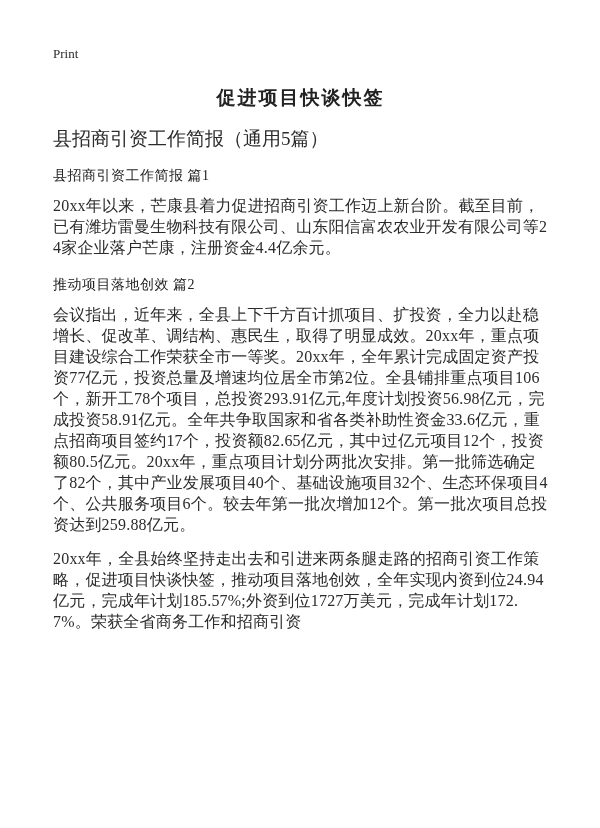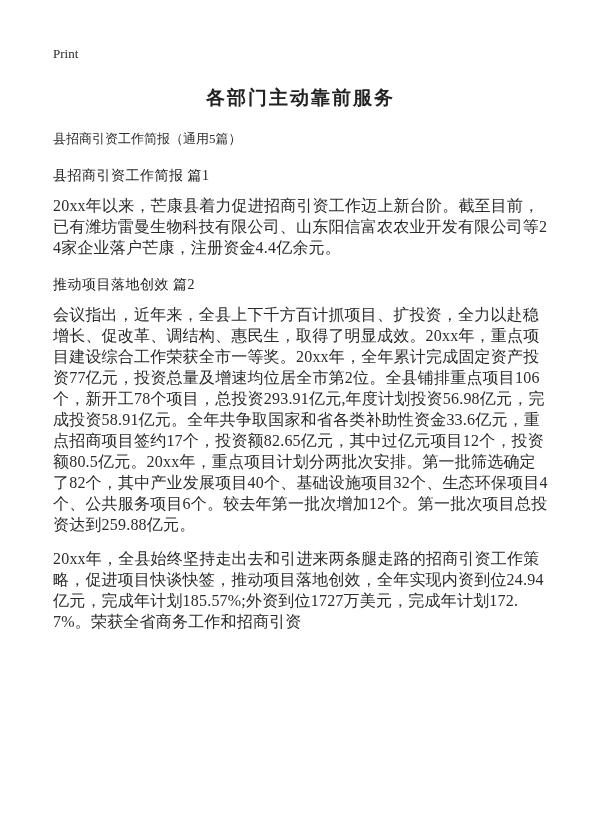--- a/index.html
+++ b/index.html
@@ -31,21 +31,21 @@
     margin: 24px 0 0 0;
     text-align: center;
     font-size: 19px;
     font-weight: bold;
     letter-spacing: 2px;
     line-height: 24px;
     color: #222222;
   }
   .doc-subtitle {
     margin: 19px 0 0 0;
-    font-size: 13px;
+    font-size: 19px;
     line-height: 20px;
     color: #2b2b2b;
   }
   .section-heading {
     margin: 17px 0 9px 0;
     font-size: 14px;
     font-weight: normal;
     letter-spacing: 0.5px;
     line-height: 20px;
     color: #222222;
@@ -61,21 +61,21 @@
     overflow-wrap: anywhere;
   }
 </style>
 </head>
 <body>
 
 <div class="page">
 
   <div class="print-link">Print</div>
 
-  <h1 class="doc-title">各部门主动靠前服务</h1>
+  <h1 class="doc-title">促进项目快谈快签</h1>
 
   <p class="doc-subtitle">县招商引资工作简报（通用5篇）</p>
 
   <h2 class="section-heading">县招商引资工作简报 篇1</h2>
 
   <p class="body-paragraph">20xx年以来，芒康县着力促进招商引资工作迈上新台阶。截至目前，已有潍坊雷曼生物科技有限公司、山东阳信富农农业开发有限公司等24家企业落户芒康，注册资金4.4亿余元。</p>
 
 
 
   <h2 class="section-heading">推动项目落地创效 篇2</h2>

